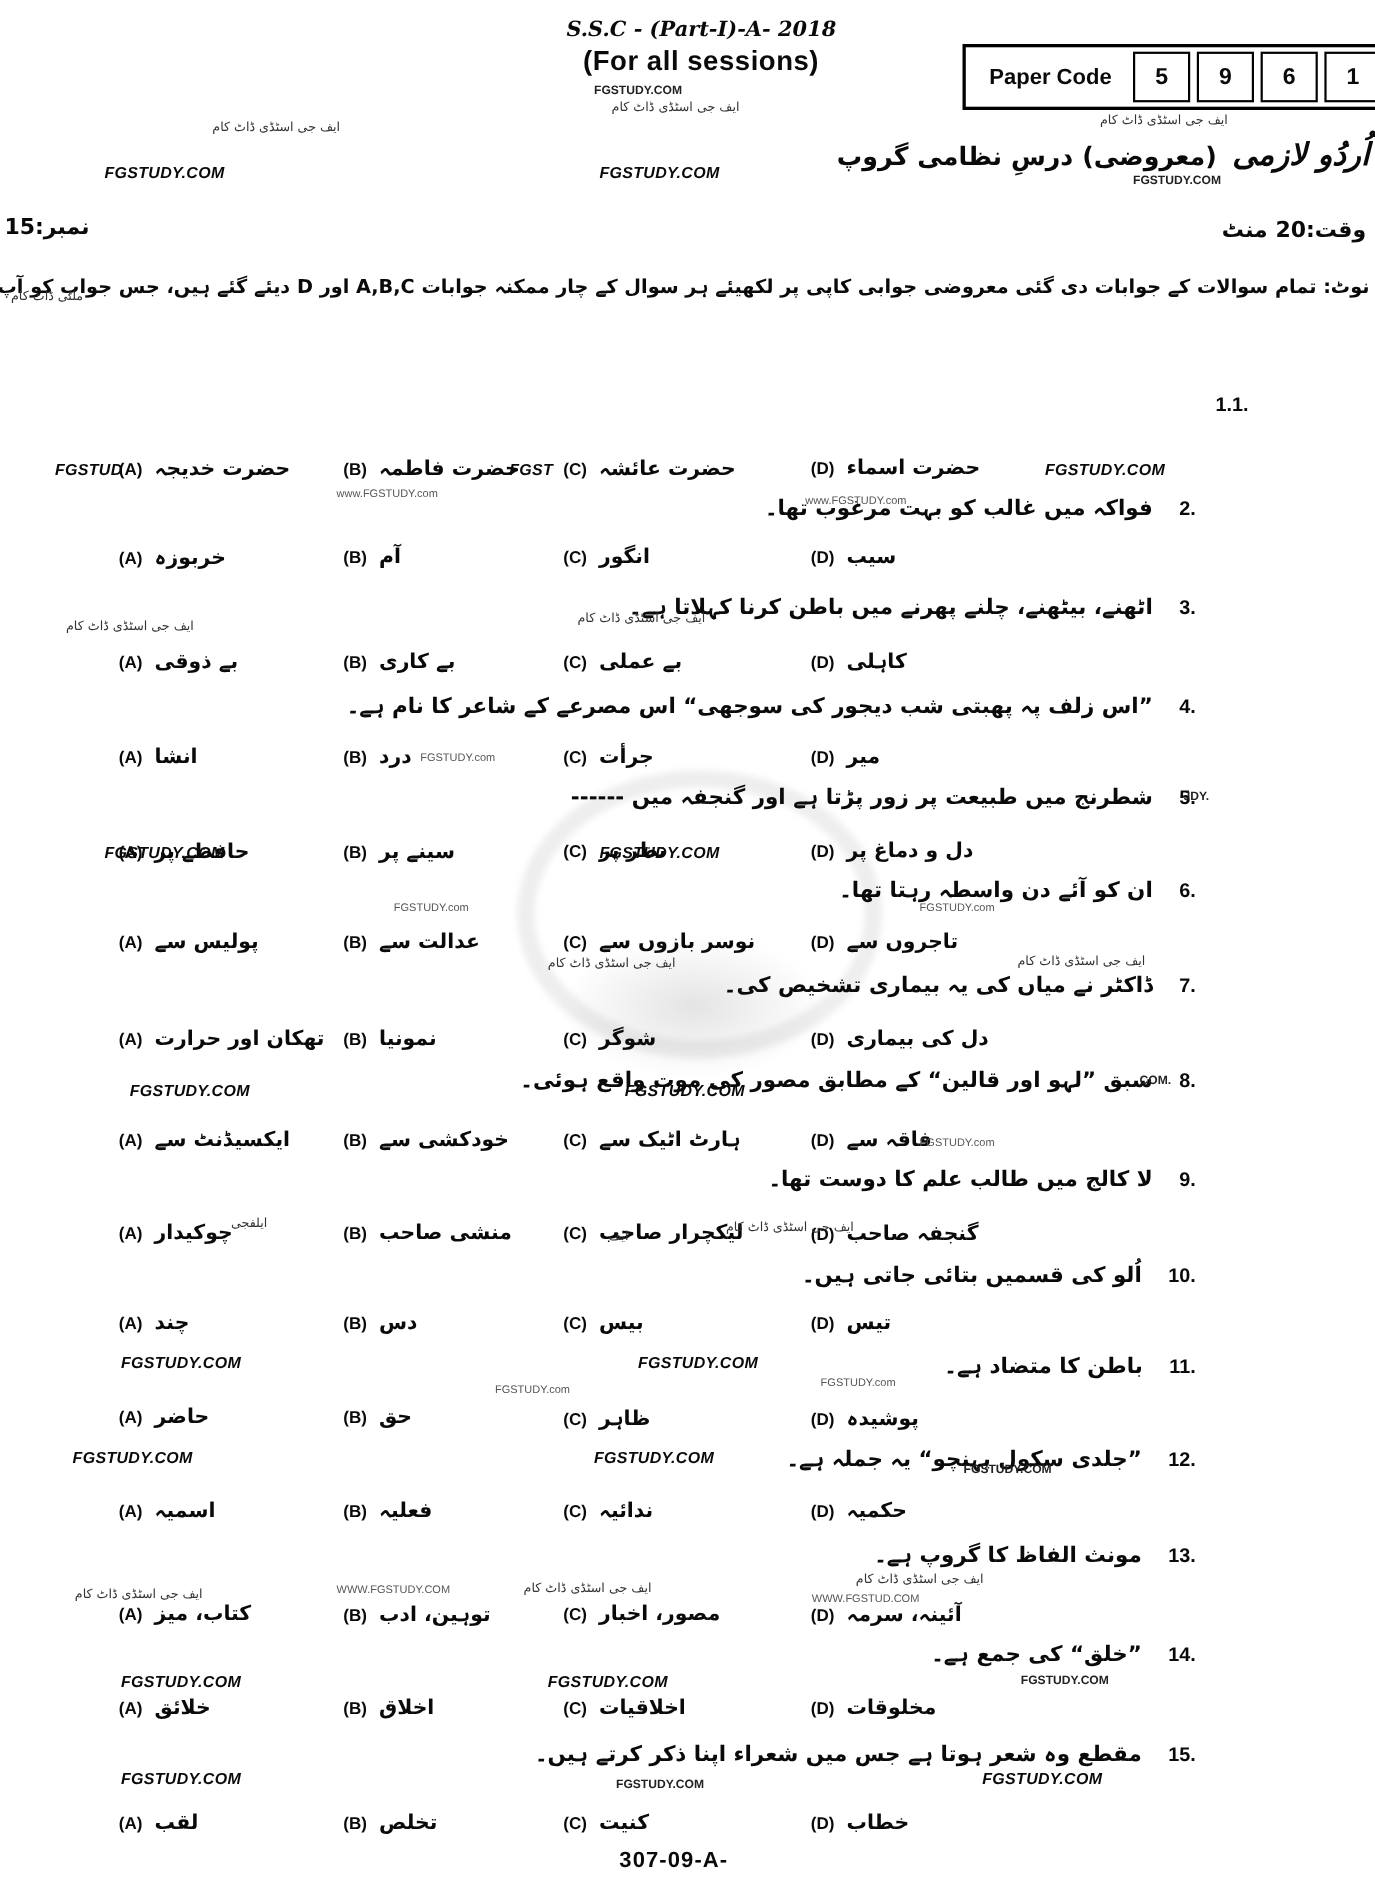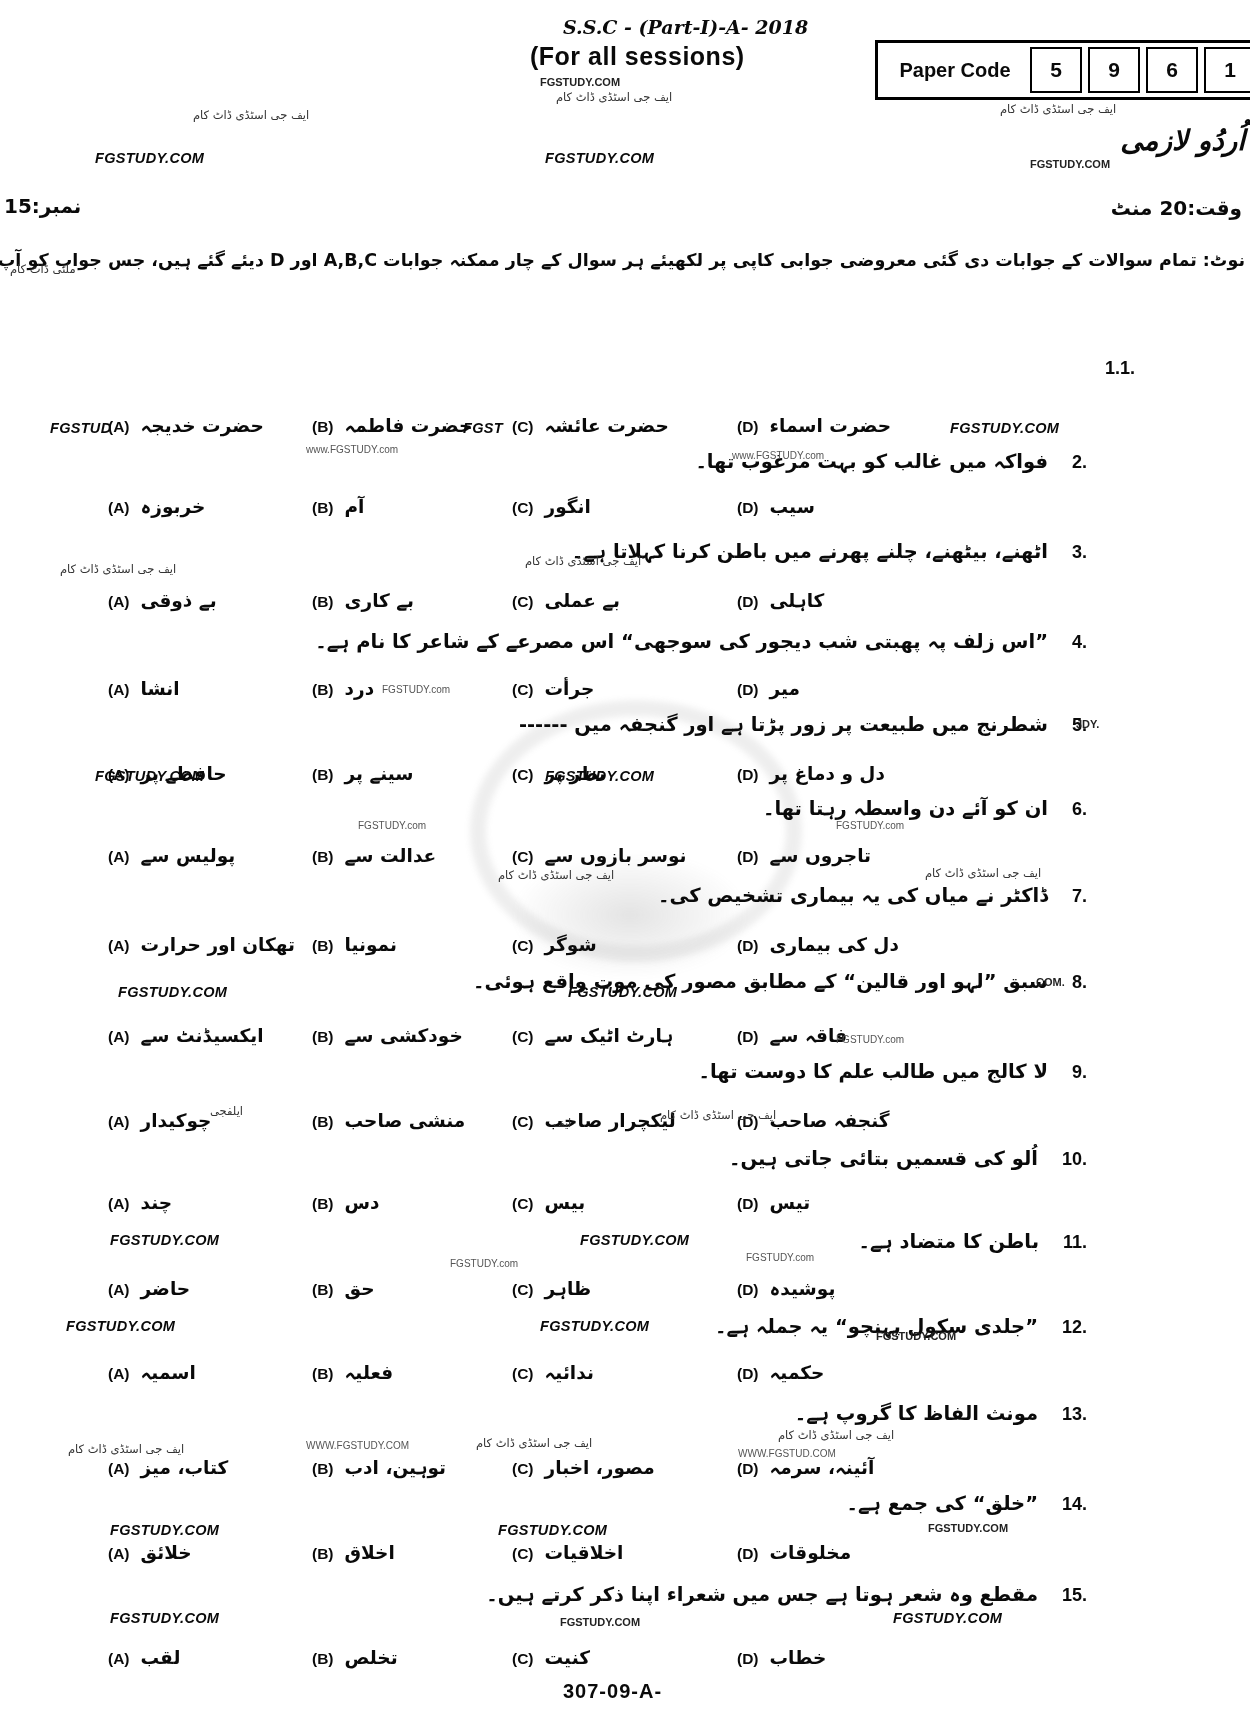--- a/index.html
+++ b/index.html
@@ -1,20 +1,20 @@
 <!DOCTYPE html>
 <html lang="ur"><head>
 <meta charset="utf-8">
 <style>
   html,body{margin:0;padding:0;background:#e8e8e8;}
   .page{position:relative;width:1250px;height:1723px;background:#fff;overflow:hidden;
         font-family:"Liberation Sans",sans-serif;color:#0a0a0a;margin:0 auto;}
   
   .examref{position:absolute;left:515px;top:16px;font-family:"DejaVu Serif",serif;
-           font-style:italic;font-weight:bold;font-size:19px;margin-left:48px;}
+           font-style:italic;font-weight:bold;font-size:19px;}
   .sessions{position:absolute;left:530px;top:42px;font-weight:bold;font-size:25px;letter-spacing:.5px;}
   .rollbox{position:absolute;left:8px;top:38px;width:540px;height:62px;border:3px solid #000;
            box-shadow:0 0 0 1px #444;display:flex;align-items:center;padding:0 12px;box-sizing:border-box;}
   .rolllabel{font-family:"DejaVu Serif",serif;font-style:italic;font-weight:bold;font-size:27px;}
   .rolldash{flex:1;border-bottom:3px dashed #000;height:55%;margin:0 14px;}
   .rollhint{font-family:"DejaVu Sans",sans-serif;direction:rtl;font-weight:bold;font-size:15px;}
   .pcbox{position:absolute;left:875px;top:40px;height:60px;border:3px solid #000;
          display:flex;align-items:center;padding:5px 8px;box-sizing:border-box;}
   .pclabel{font-weight:bold;font-size:20px;width:138px;text-align:center;}
   .pccell{width:48px;height:42px;border:2.5px solid #000;margin-left:6px;display:flex;
@@ -66,20 +66,21 @@
   <div class="pcbox">
     <span class="pclabel">Paper Code</span>
     <span class="pccell">5</span>
     <span class="pccell">9</span>
     <span class="pccell">6</span>
     <span class="pccell">1</span>
   </div>
 
   <div class="title">
     <span class="title-main">اُردُو لازمی</span>
+    <span class="title-sub">(معروضی) درسِ نظامی گروپ</span>
   </div>
 
   <div class="time">وقت:20 منٹ</div>
   <div class="marks">نمبر:15</div>
 
   <div class="noteline note1">
     <span class="note-label">نوٹ:</span>
     <span>تمام سوالات کے جوابات دی گئی معروضی جوابی کاپی پر لکھیئے ہر سوال کے چار ممکنہ جوابات A,B,C اور D دیئے گئے ہیں، جس جواب کو آپ درست سمجھیں، جوابی کاپی پر اس سوال نمبر</span>
   </div>
 

